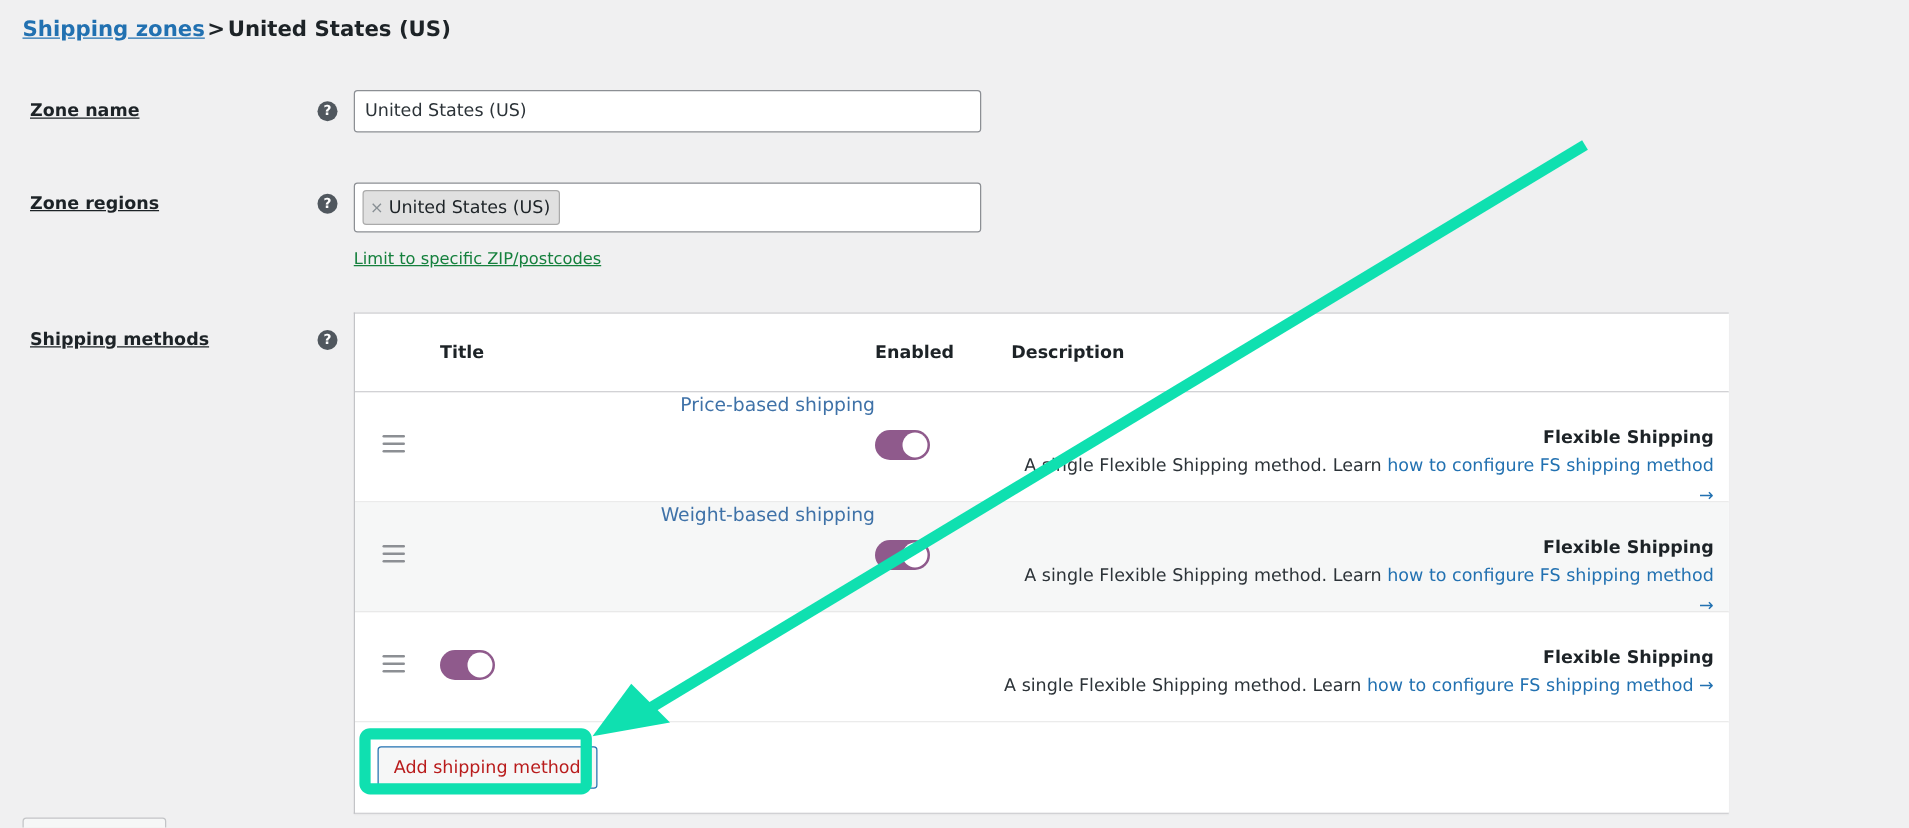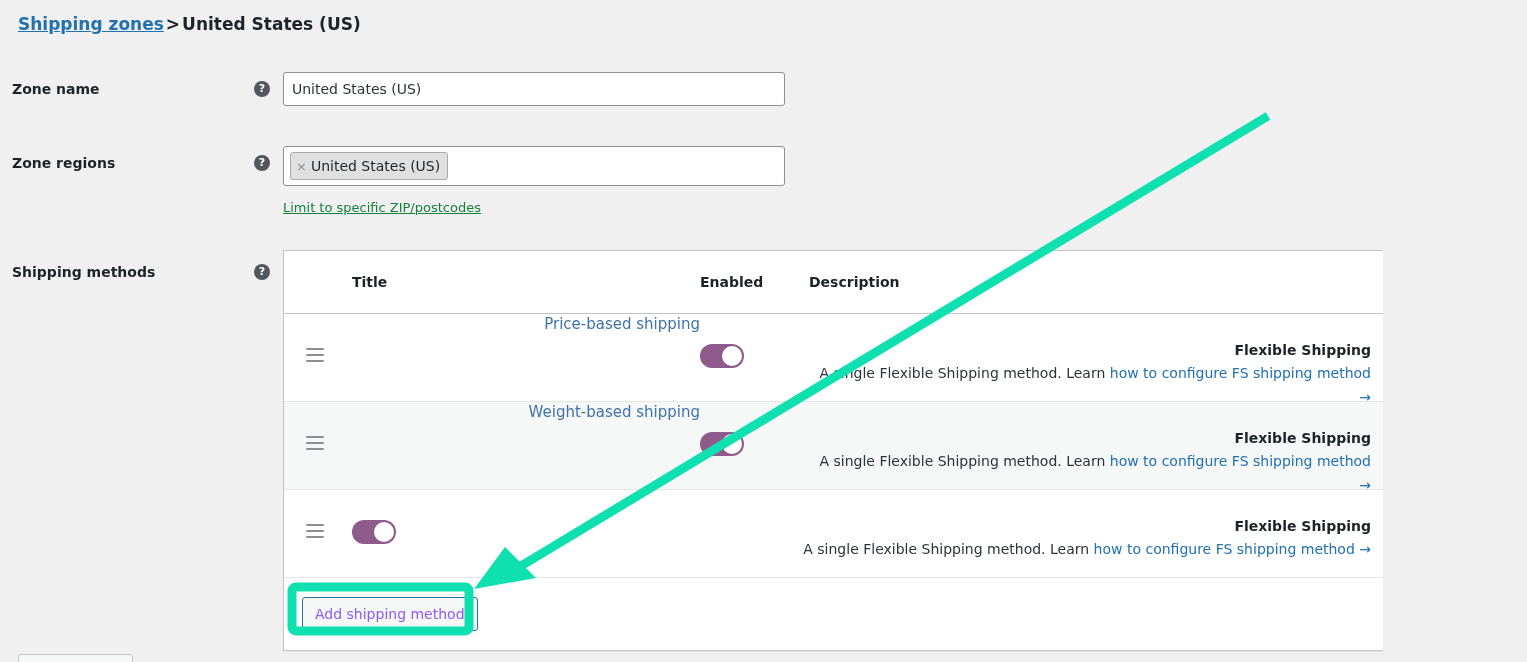--- a/index.html
+++ b/index.html
@@ -44,25 +44,26 @@
   }
 
   
   .form-row {
     position: absolute;
     left: 0;
     width: 100%;
   }
   .row-label {
     position: absolute;
-    left: 12px;
+    left: 24px;
     font-size: 14px;
     font-weight: 600;
     color: #1d2327;
     white-space: nowrap;
+    text-decoration: underline;
   }
   .help-tip {
     position: absolute;
     width: 16px;
     height: 16px;
     border-radius: 50%;
     background: #50575e;
     color: #ffffff;
     font-size: 11px;
     font-weight: 700;
@@ -247,21 +248,21 @@
     align-items: center;
     background: #ffffff;
   }
   .add-method-btn {
     margin-left: 18px;
     height: 34px;
     padding: 0 12px;
     background: #f6f7f7;
     border: 1px solid #2271b1;
     border-radius: 3px;
-    color: #8b5cf6;
+    color: #b91c1c;
     font-family: "DejaVu Sans", "Liberation Sans", sans-serif;
     font-size: 14px;
     line-height: 32px;
     cursor: pointer;
     white-space: nowrap;
   }
 
   
   .bottom-stub {
     position: absolute;

